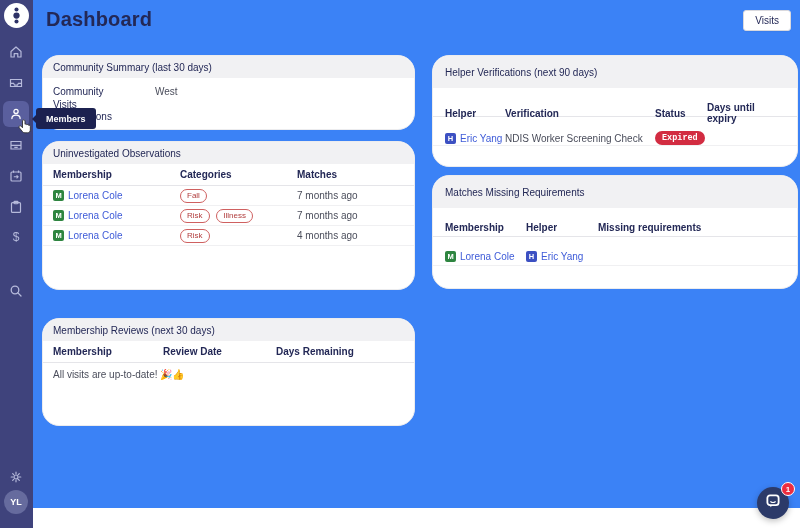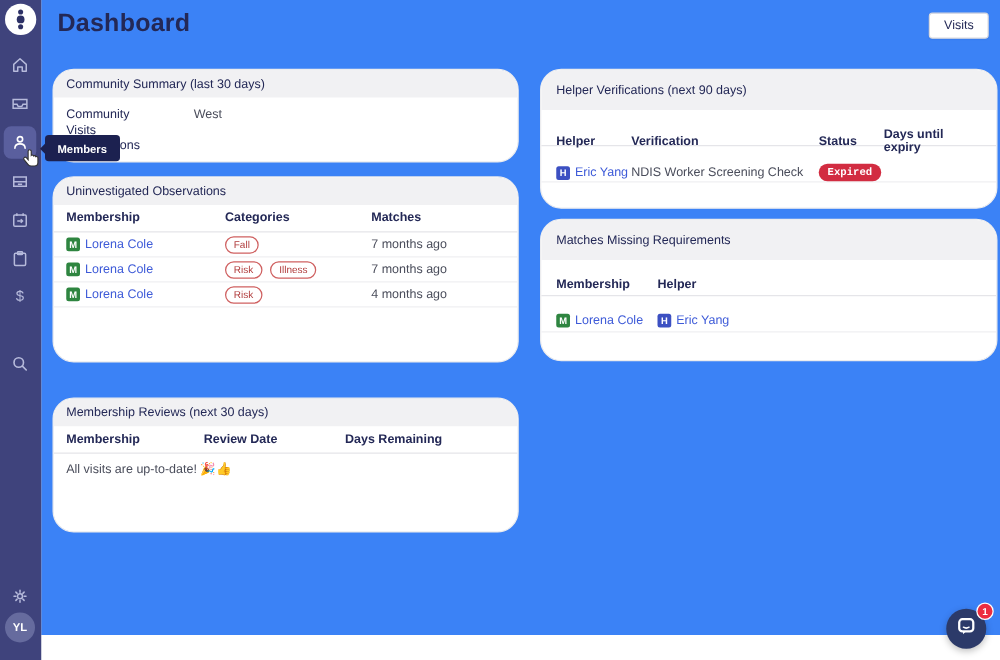--- a/index.html
+++ b/index.html
@@ -272,20 +272,21 @@
           </span>
           <span></span>
         </div>
       </section>
 
       <section class="panel" style="height:114px">
         <div class="panel-head">Matches Missing Requirements</div>
         <div class="tbl head mm-grid">
           <span>Membership</span>
           <span>Helper</span>
+          <span>Missing requirements</span>
         </div>
         <div class="tbl row mm-grid">
           <span class="link">
             <span class="badge m">M</span>
             <span>Lorena Cole</span>
           </span>
           <span class="link">
             <span class="badge h">H</span>
             <span>Eric Yang</span>
           </span>

